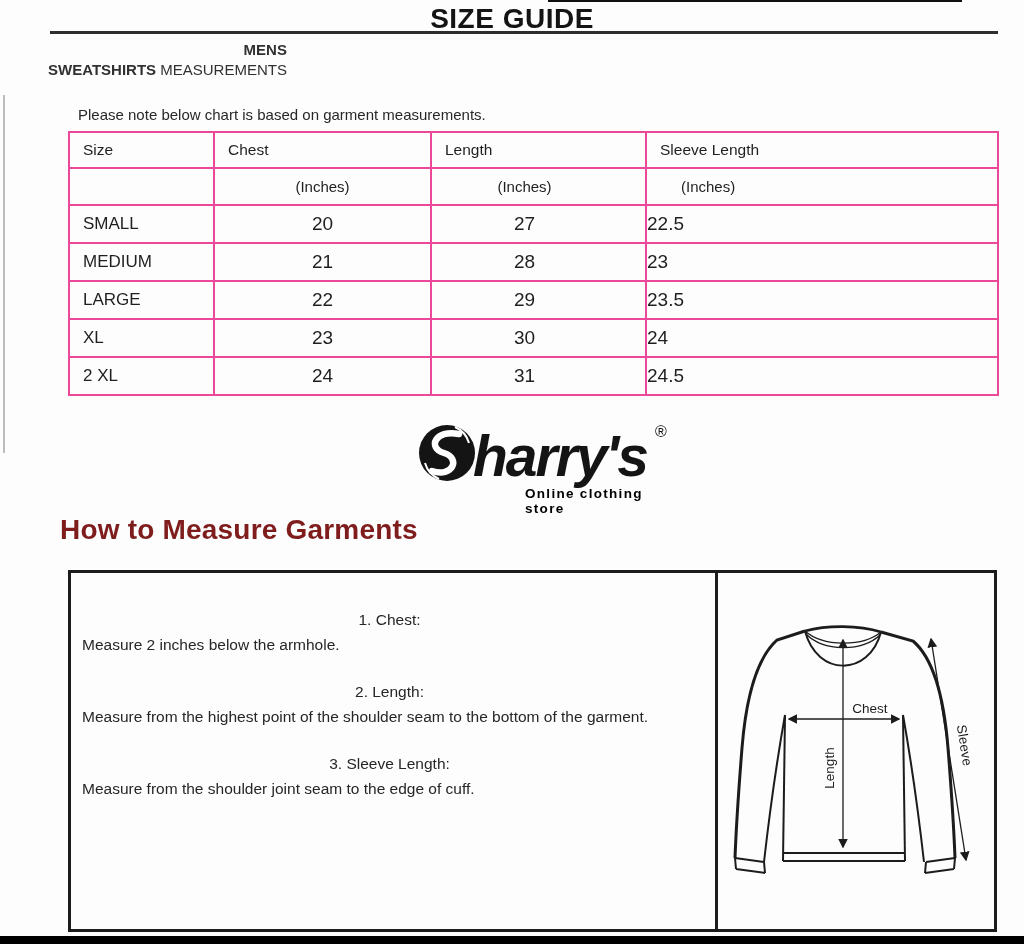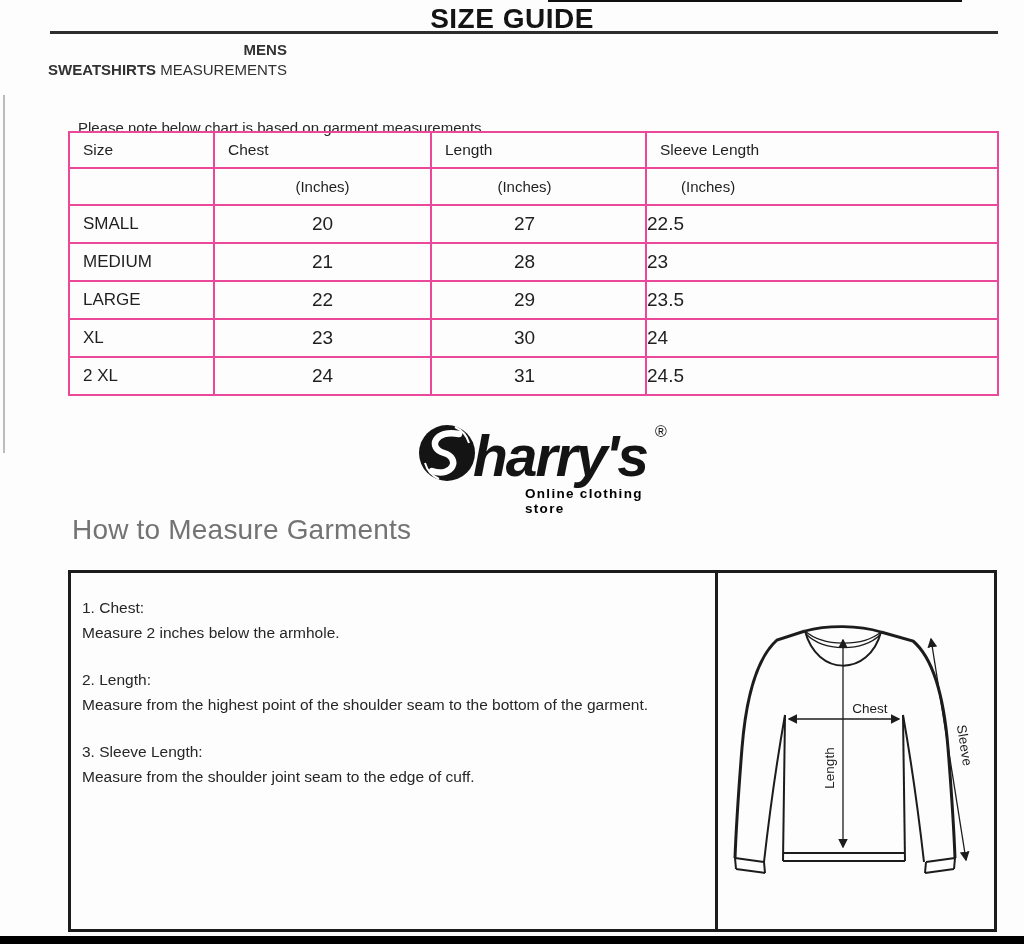--- a/index.html
+++ b/index.html
@@ -17,21 +17,21 @@
 
   .size-guide-title {
     left:0; right:0; top:3px; text-align:center;
     font-size:28px; font-weight:700; letter-spacing:.5px; color:#141414;
   }
   .title-rule { left:50px; top:31px; width:948px; height:3px; background:#2e2e2e; }
 
   .category { left:48px; top:40px; font-size:15px; line-height:20px; color:#313131; }
   .category .b { font-weight:700;text-align:right; }
 
-  .note { left:78px; top:106px; font-size:15px; color:#282828;margin-top:13px; }
+  .note { left:78px; top:106px; font-size:15px; color:#282828; }
 
   table.size-table {
     position:absolute; left:68px; top:131px; width:929px;
     border-collapse:collapse; table-layout:fixed;
   }
   .size-table th, .size-table td {
     border:2px solid #ec4899; color:#1f1f1f;
     overflow:hidden; white-space:nowrap;
   }
   .size-table th { height:36px; font-weight:400; font-size:15.5px; text-align:left; padding-left:13px; }
@@ -45,28 +45,28 @@
 
   .logo { left:415px; top:418px; width:262px; height:88px; }
   .logo-swirl { left:0; top:3px; }
   .logo-wordmark {
     left:58px; top:10px; font-size:57px; font-weight:700; font-style:italic;
     letter-spacing:-2px; color:#141414; line-height:1;
   }
   .logo-reg { left:240px; top:5px; font-size:16px; color:#141414; }
   .logo-tagline { left:110px; top:68px; font-size:13.5px; letter-spacing:1.3px; color:#000000;font-weight:bold; }
 
-  .howto-heading { left:72px; top:514px; font-size:28px; font-weight:400; color:#737373; letter-spacing:.2px; }
+  .howto-heading { left:60px; top:514px; font-size:28px; font-weight:700; color:#7f1d1d; letter-spacing:.2px; }
 
   .measure-box { left:68px; top:570px; width:929px; height:362px; border:3px solid #1c1c1c; }
   .measure-divider { left:715px; top:570px; width:3px; height:362px; background:#1c1c1c; }
 
   .instructions { left:82px; top:598px; width:615px; font-size:15.5px; line-height:20px; color:#262626; }
   .instr-item + .instr-item { margin-top:27px; }
-  .instr-title { margin:0 0 5px 0; }
+  .instr-title { margin:12px 0 5px 0;text-align:center; }
   .instr-text  { margin:0; }
 
   svg text { font-family:"Liberation Sans", sans-serif; fill:#1c1c1c; }
 </style>
 </head>
 <body>
 
 <div id="page">
 
   <div class="abs top-edge"></div>

